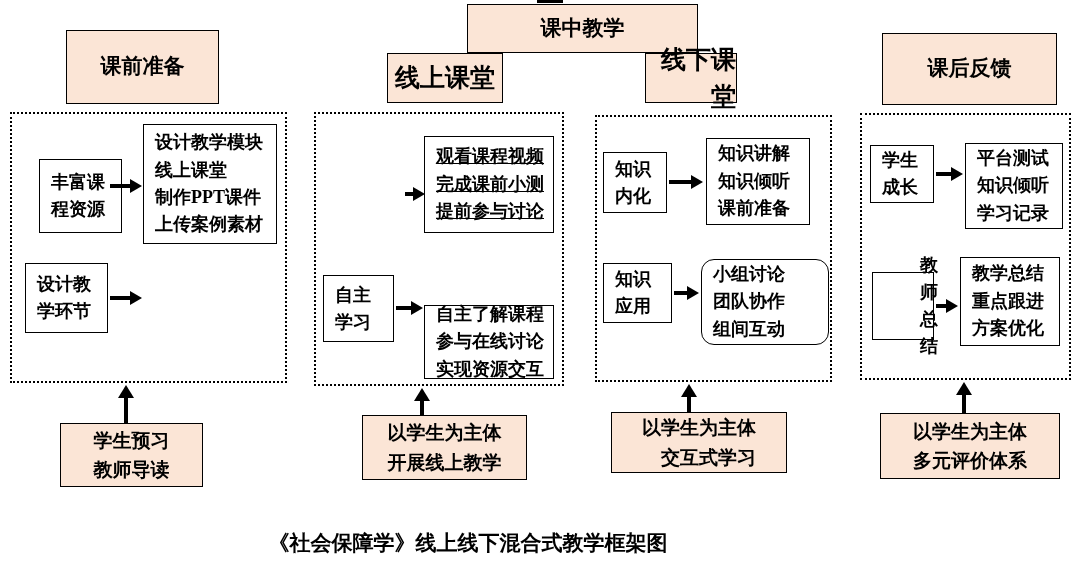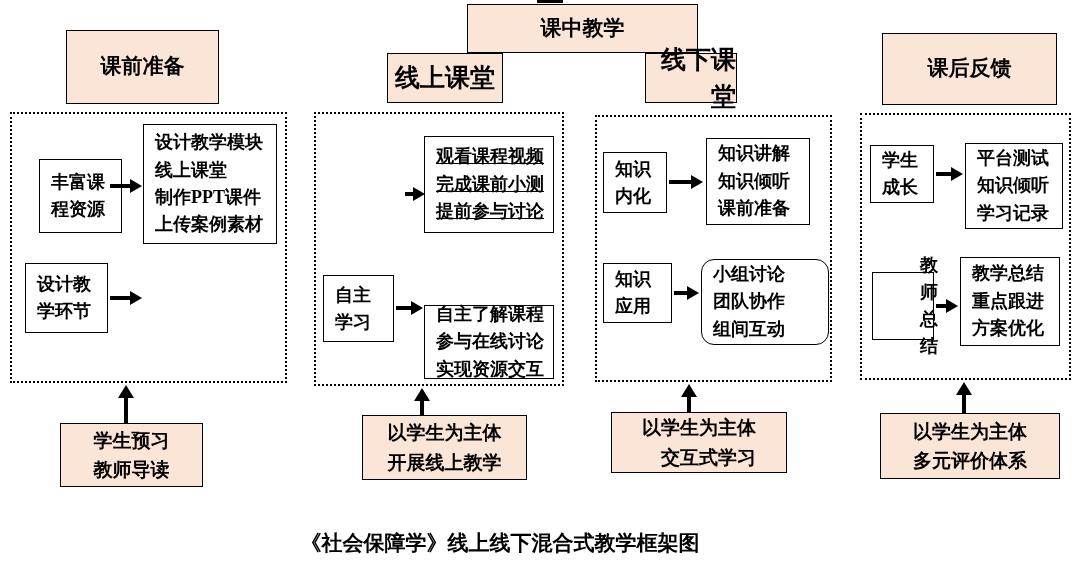--- a/index.html
+++ b/index.html
@@ -55,21 +55,21 @@
     width:0;height:0;
     border-left:8px solid transparent;
     border-right:8px solid transparent;
     border-bottom:13px solid var(--ink);
   }
   .stub{position:absolute;background:var(--ink);}
   .caption{
     position:absolute;left:0;top:529px;width:936px;
     text-align:center;
     font-family:"Liberation Sans", sans-serif;
-    font-weight:bold;font-size:21px;margin-left:32px;
+    font-weight:bold;font-size:21px;
   }
 </style>
 </head>
 <body>
 
 <div class="canvas">
 
   <div class="stub" style="left:537px;top:0;width:26px;height:3px;"></div>
 
   <div class="box peach center header" style="left:66px;top:30px;width:153px;height:74px;">课前准备</div>

